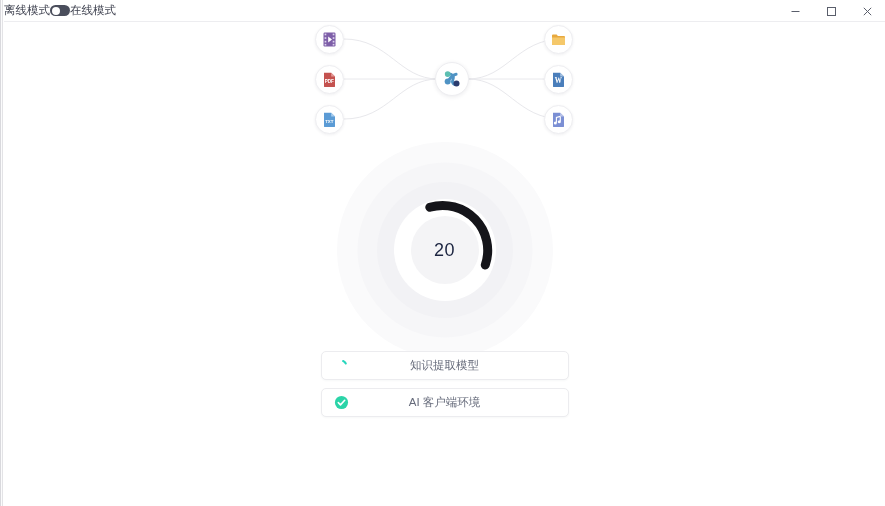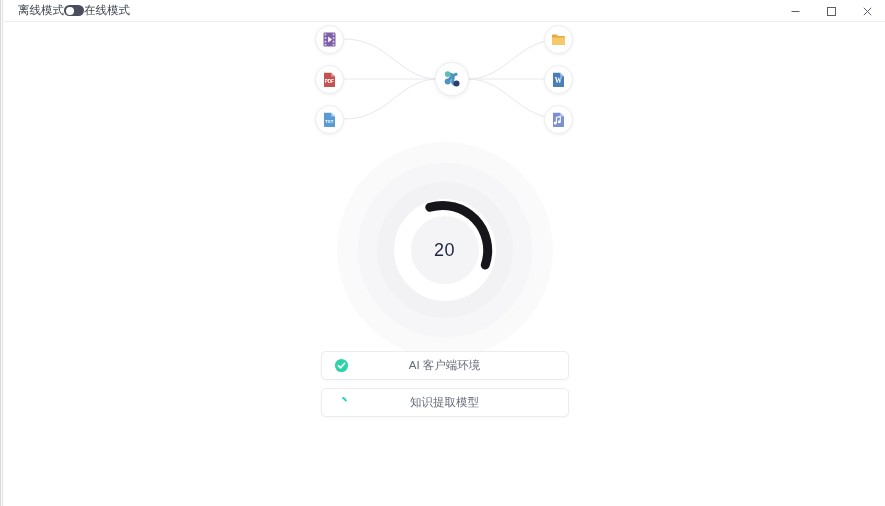--- a/index.html
+++ b/index.html
@@ -41,21 +41,20 @@
     width: 881px;
     height: 22px;
     background: #ffffff;
     border-bottom: 1px solid #ededf0;
     display: flex;
     align-items: center;
   }
   .titlebar-left {
     display: flex;
     align-items: center;
-    padding-left: 14px;
     gap: 0;
     height: 100%;
   }
   .mode-label {
     font-size: 11.5px;
     color: #3f4250;
     line-height: 1;
     white-space: nowrap;
   }
   .mode-toggle {
@@ -360,33 +359,33 @@
         </svg>
 
         <div class="gauge-value">20</div>
       </div>
     </div>
 
     <div class="status-list">
 
       <div class="status-row">
         <span class="status-icon">
+          <svg class="spinner" viewBox="0 0 16 16">
+            <path d="M8 2.2 a5.8 5.8 0 0 1 4.1 1.7" fill="none" stroke="#28d6bd" stroke-width="2.6" stroke-linecap="round"></path>
+          </svg>
+        </span>
+        <span class="status-label">知识提取模型</span>
+      </div>
+
+      <div class="status-row">
+        <span class="status-icon">
           <svg width="15" height="15" viewBox="0 0 16 16">
             <circle cx="8" cy="8" r="7" fill="#2bd4a8"></circle>
             <path d="M4.6 8.2 L6.9 10.5 L11.4 5.6" fill="none" stroke="#ffffff" stroke-width="1.7" stroke-linecap="round" stroke-linejoin="round"></path>
           </svg>
         </span>
         <span class="status-label">AI 客户端环境</span>
       </div>
 
-      <div class="status-row">
-        <span class="status-icon">
-          <svg class="spinner" viewBox="0 0 16 16">
-            <path d="M8 2.2 a5.8 5.8 0 0 1 4.1 1.7" fill="none" stroke="#28d6bd" stroke-width="2.6" stroke-linecap="round"></path>
-          </svg>
-        </span>
-        <span class="status-label">知识提取模型</span>
-      </div>
-
 
     </div>
   </div>
 </div>
 
 </body></html>

